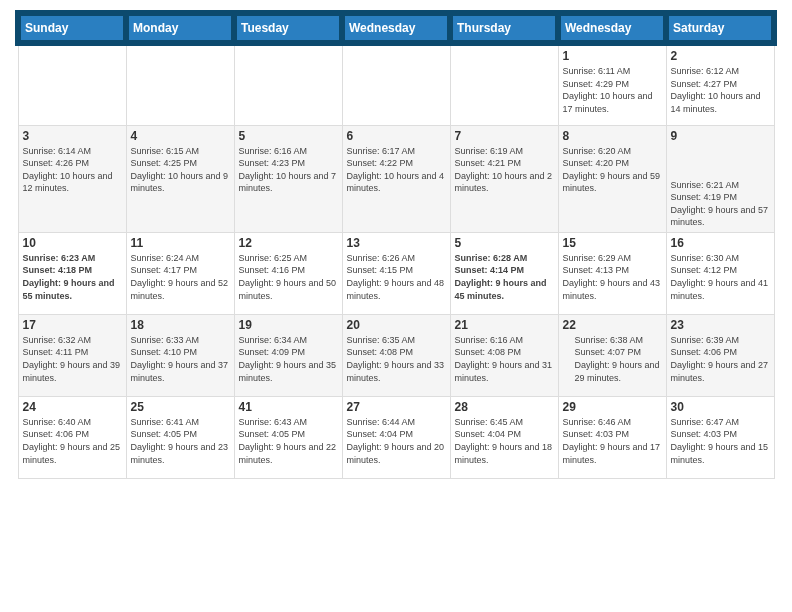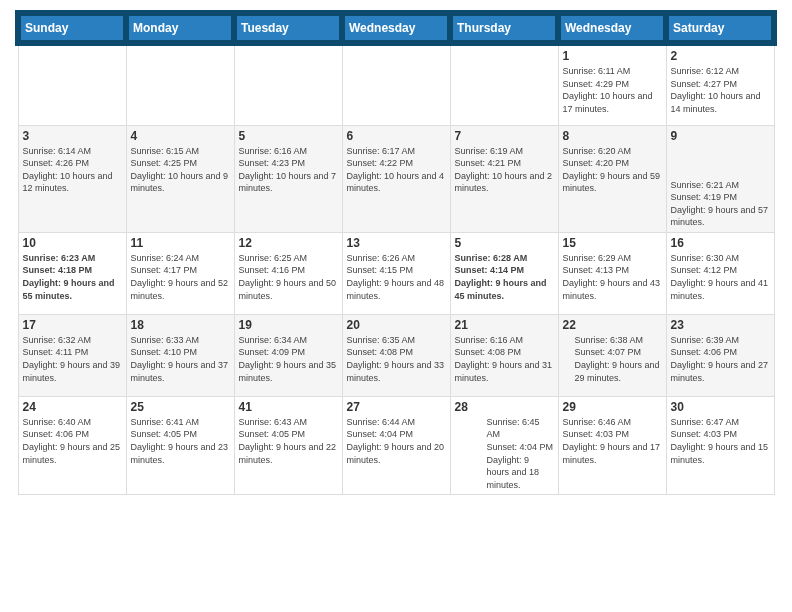--- a/index.html
+++ b/index.html
@@ -279,21 +279,21 @@
 Daylight: 9 hours and 22 minutes.</div>
           </td>
           <td>
             <span class="day-num">27</span>
             <div class="day-info" style="white-space: pre-line;">Sunrise: 6:44 AM
 Sunset: 4:04 PM
 Daylight: 9 hours and 20 minutes.</div>
           </td>
           <td>
             <span class="day-num">28</span>
-            <div class="day-info" style="white-space: pre-line; margin-left: 32px;">Sunrise: 6:45 AM
+            <div class="day-info" style="white-space: pre-line;">Sunrise: 6:45 AM
 Sunset: 4:04 PM
 Daylight: 9 hours and 18 minutes.</div>
           </td>
           <td>
             <span class="day-num">29</span>
             <div class="day-info" style="white-space: pre-line;">Sunrise: 6:46 AM
 Sunset: 4:03 PM
 Daylight: 9 hours and 17 minutes.</div>
           </td>
           <td>

